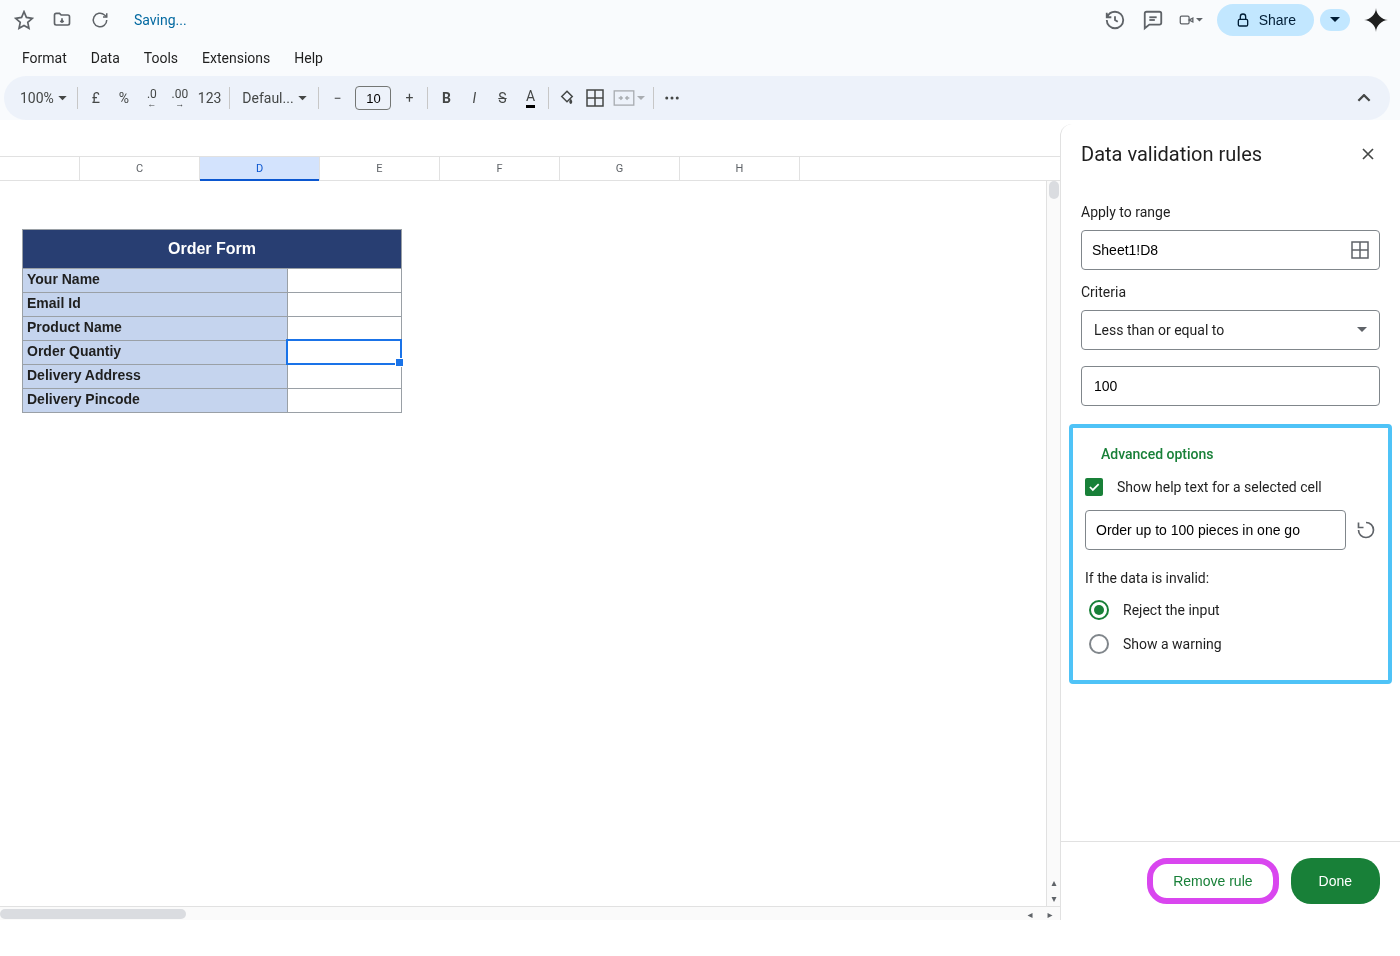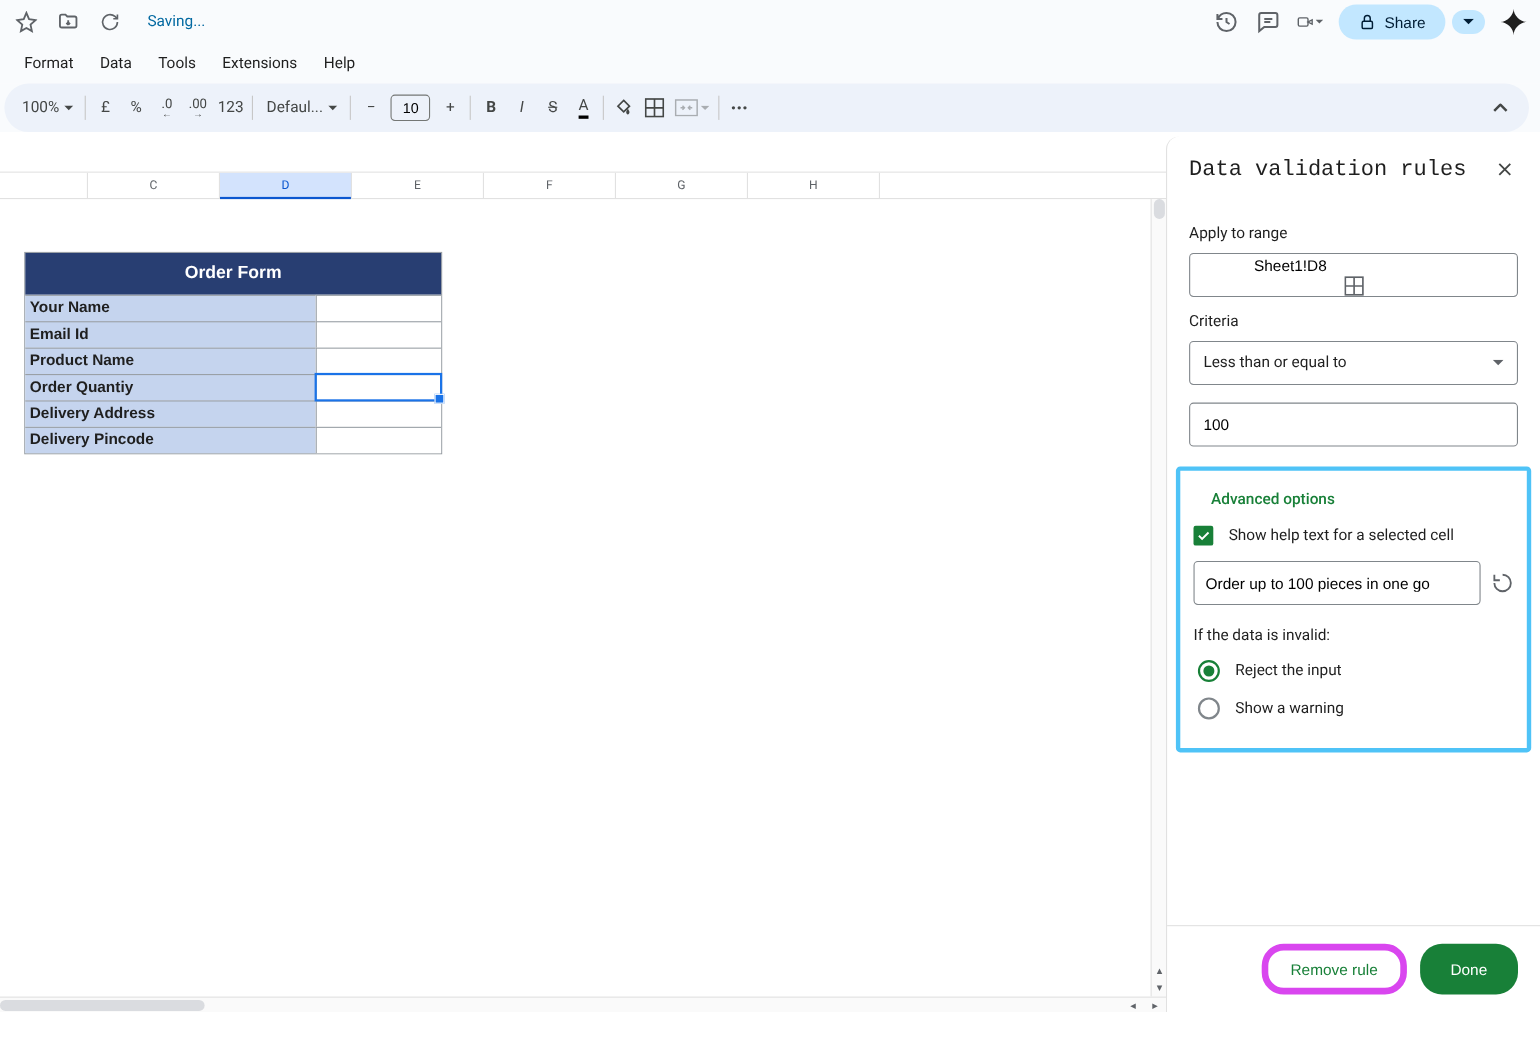--- a/index.html
+++ b/index.html
@@ -46,26 +46,26 @@
   .order-table { position: absolute; left: 22px; top: 72px; width: 380px; border: 1px solid #9aa0a6; }
   .order-title { background: #283e72; color: #fff; text-align: center; font-size: 16px; font-weight: 700; padding: 10px 0; font-family: Arial, sans-serif; }
   .order-row { display: flex; height: 24px; }
   .order-label { flex: 0 0 264px; background: #c5d4ee; padding: 2px 4px; font-size: 14px; font-weight: 700; font-family: Arial, sans-serif; border-top: 1px solid #9aa0a6; }
   .order-value { flex: 1; background: #fff; border-top: 1px solid #9aa0a6; border-left: 1px solid #9aa0a6; position: relative; }
   .order-value.selected { outline: 2px solid #1a73e8; outline-offset: -1px; z-index: 2; }
   .order-value.selected::after { content: ""; position: absolute; right: -3px; bottom: -3px; width: 7px; height: 7px; background: #1a73e8; border: 1px solid #fff; z-index: 3; }
   
   
   .side-panel { width: 340px; border-left: 1px solid #e1e1e1; background: #fff; display: flex; flex-direction: column; border-radius: 12px 0 0 0; margin-top: 4px; }
-  .panel-header { display: flex; align-items: center; padding: 18px 20px; font-family: Liberation Mono, monospace; }
+  .panel-header { display: flex; align-items: center; padding: 18px 20px; }
   .panel-title { font-size: 20px; font-weight: 400; color: #1f1f1f; }
   .panel-close { margin-left: auto; cursor: pointer; color: #444746; width: 24px; height: 24px; display: flex; align-items: center; justify-content: center; }
   .panel-body { padding: 6px 20px; overflow-y: auto; flex: 1; }
   .field-label { font-size: 14px; color: #1f1f1f; margin: 14px 0 10px; }
-  .range-input-wrap { display: flex; align-items: center; border: 1px solid #80868b; border-radius: 4px; height: 40px; padding: 0 10px; flex-direction: column; }
+  .range-input-wrap { display: flex; align-items: center; border: 1px solid #80868b; border-radius: 4px; height: 40px; padding: 0 10px; }
   .range-input { flex: 1; border: none; outline: none; font-size: 14px; background: transparent; }
   .criteria-select { display: flex; align-items: center; justify-content: space-between; border: 1px solid #80868b; border-radius: 4px; height: 40px; padding: 0 12px; font-size: 14px; cursor: pointer; color: #1f1f1f; }
   .value-input { border: 1px solid #80868b; border-radius: 4px; height: 40px; padding: 0 12px; font-size: 14px; width: 100%; margin-top: 16px; outline: none; }
   
   .highlight-box { border: 4px solid #4fc3f7; border-radius: 4px; padding: 12px; margin: 18px -12px 0 -12px; }
   .adv-title { color: #188038; font-size: 14px; font-weight: 500; margin: 6px 0 16px 16px; }
   .checkbox-row { display: flex; align-items: center; gap: 14px; margin-bottom: 14px; }
   .checkbox { width: 18px; height: 18px; background: #188038; border-radius: 2px; display: flex; align-items: center; justify-content: center; color: #fff; cursor: pointer; }
   .checkbox-label { font-size: 14px; color: #1f1f1f; }
   .help-text-row { display: flex; align-items: center; gap: 10px; margin-bottom: 20px; }

